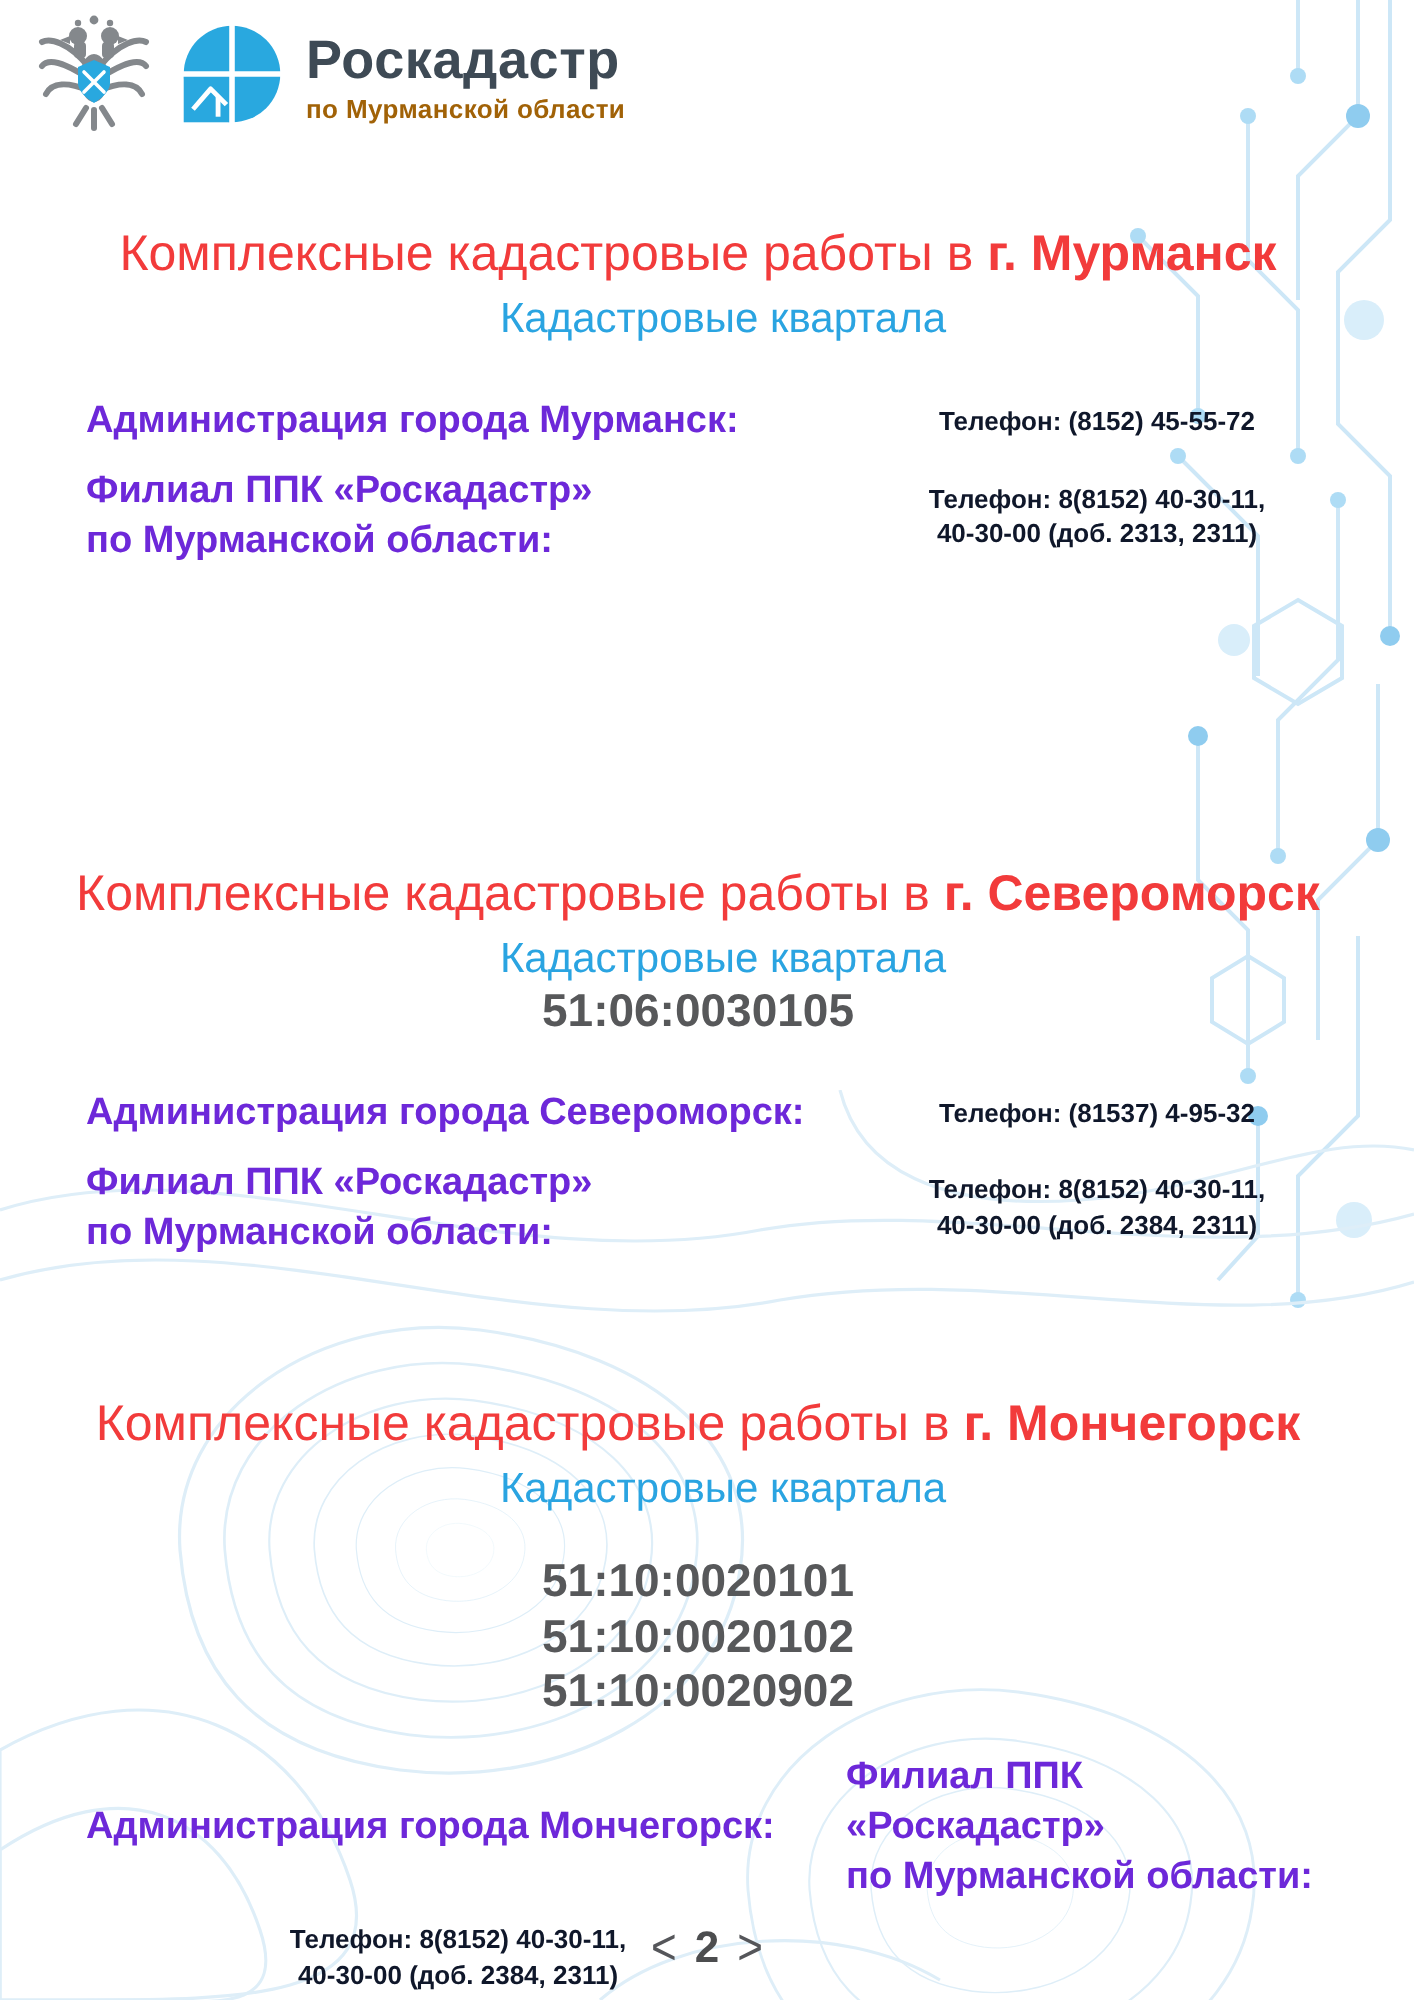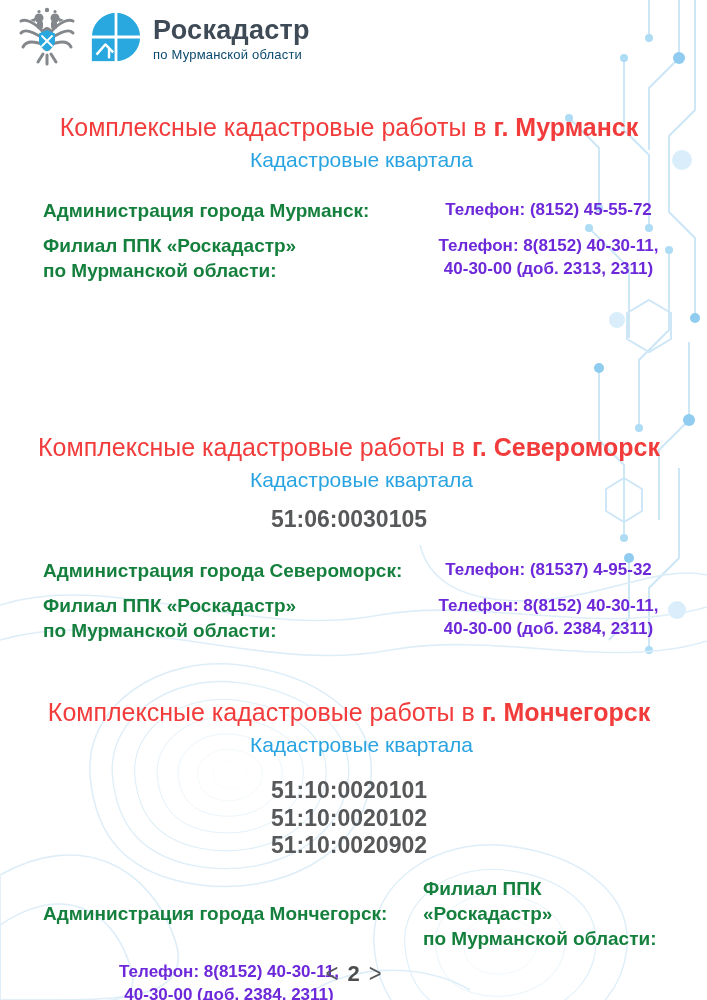--- a/index.html
+++ b/index.html
@@ -14,45 +14,45 @@
   .deco.contours{left:0;top:545px;}
 
   .layer{position:absolute;inset:0;z-index:1;}
 
   
   .header{position:absolute;top:6px;left:18px;display:flex;align-items:center;}
   .emblem{width:58px;height:62px;flex:0 0 auto;}
   .logo{width:52px;height:56px;margin-left:14px;flex:0 0 auto;}
   .brand{margin-left:11px;padding-top:4px;}
   .brand-name{font-size:27px;font-weight:bold;color:#3E4A55;letter-spacing:.3px;line-height:1.05;}
-  .brand-region{font-size:13px;font-weight:normal;color:#0c4a6e;margin-top:2px;letter-spacing:.2px;}
+  .brand-region{font-size:13px;font-weight:bold;color:#a16207;margin-top:2px;letter-spacing:.2px;}
 
   
   .section{position:absolute;left:0;width:698px;}
   .sec-1{top:112px;}
   .sec-2{top:432px;}
   .sec-3{top:697px;}
 
   .sec-title{text-align:center;font-size:25px;color:#F23B3B;line-height:1.2;}
   .sec-title .city{font-weight:bold;}
   .sec-sub{text-align:center;font-size:21px;color:#2AA4E1;margin-top:5px;line-height:1.2;margin-left:25px;}
 
   .quarters-row{display:flex;justify-content:center;align-items:center;gap:108px;margin-top:16px;}
   .quarters{font-size:23px;font-weight:bold;color:#57585A;line-height:1.2;white-space:pre-line;}
   .quarters.center{text-align:center;}
-  .sec-2 .quarters-block{margin-top:14px;}
+  .sec-2 .quarters-block{}
   .sec-3 .quarters-block{margin-top:20px;}
 
   .contacts{display:grid;grid-template-columns:372px 1fr;row-gap:10px;column-gap:8px;
             padding-left:43px;padding-right:24px;align-items:center;}
   .sec-1 .contacts{margin-top:26px;}
   .sec-2 .contacts{margin-top:24px;}
   .sec-3 .contacts{margin-top:16px;}
-  .contact-label{color:#15803d;font-weight:bold;font-size:19px;line-height:1.32;white-space:pre-line;}
-  .contact-phone{color:#6d28d9;font-weight:bold;font-size:17px;line-height:1.35;
+  .contact-label{color:#6d28d9;font-weight:bold;font-size:19px;line-height:1.32;white-space:pre-line;}
+  .contact-phone{color:#0f172a;font-weight:bold;font-size:13px;line-height:1.35;
                  text-align:center;white-space:pre-line;}
 
   
   .pager{position:absolute;left:0;top:961px;width:707px;display:flex;justify-content:center;
          align-items:center;gap:9px;font-size:22px;color:#4C4D4F;}
   .pager .chev{font-weight:normal;color:#55565a;cursor:pointer;transform:scaleY(1.15);}
   .pager .num{font-weight:bold;}
 </style>
 </head>
 <body>

